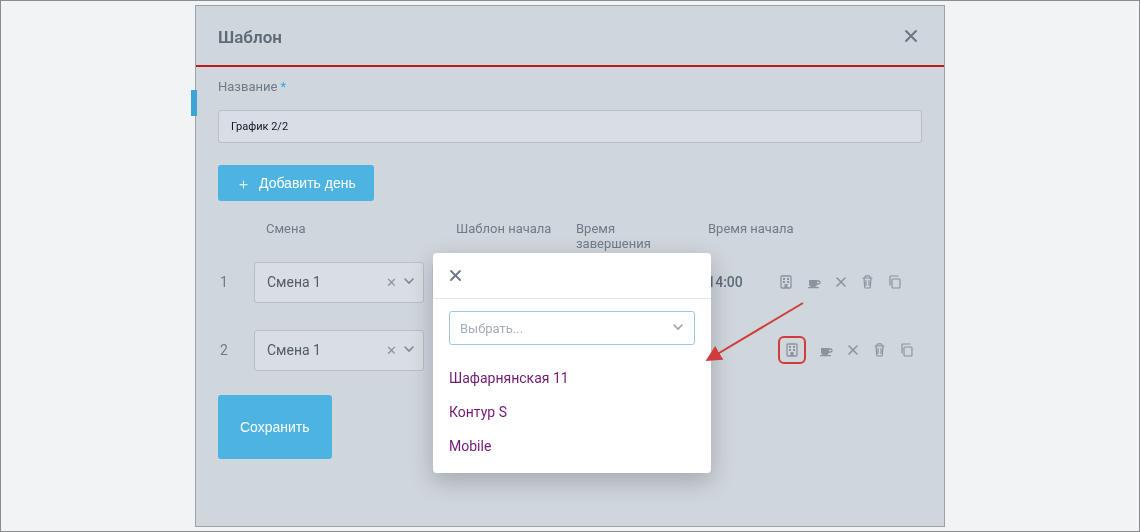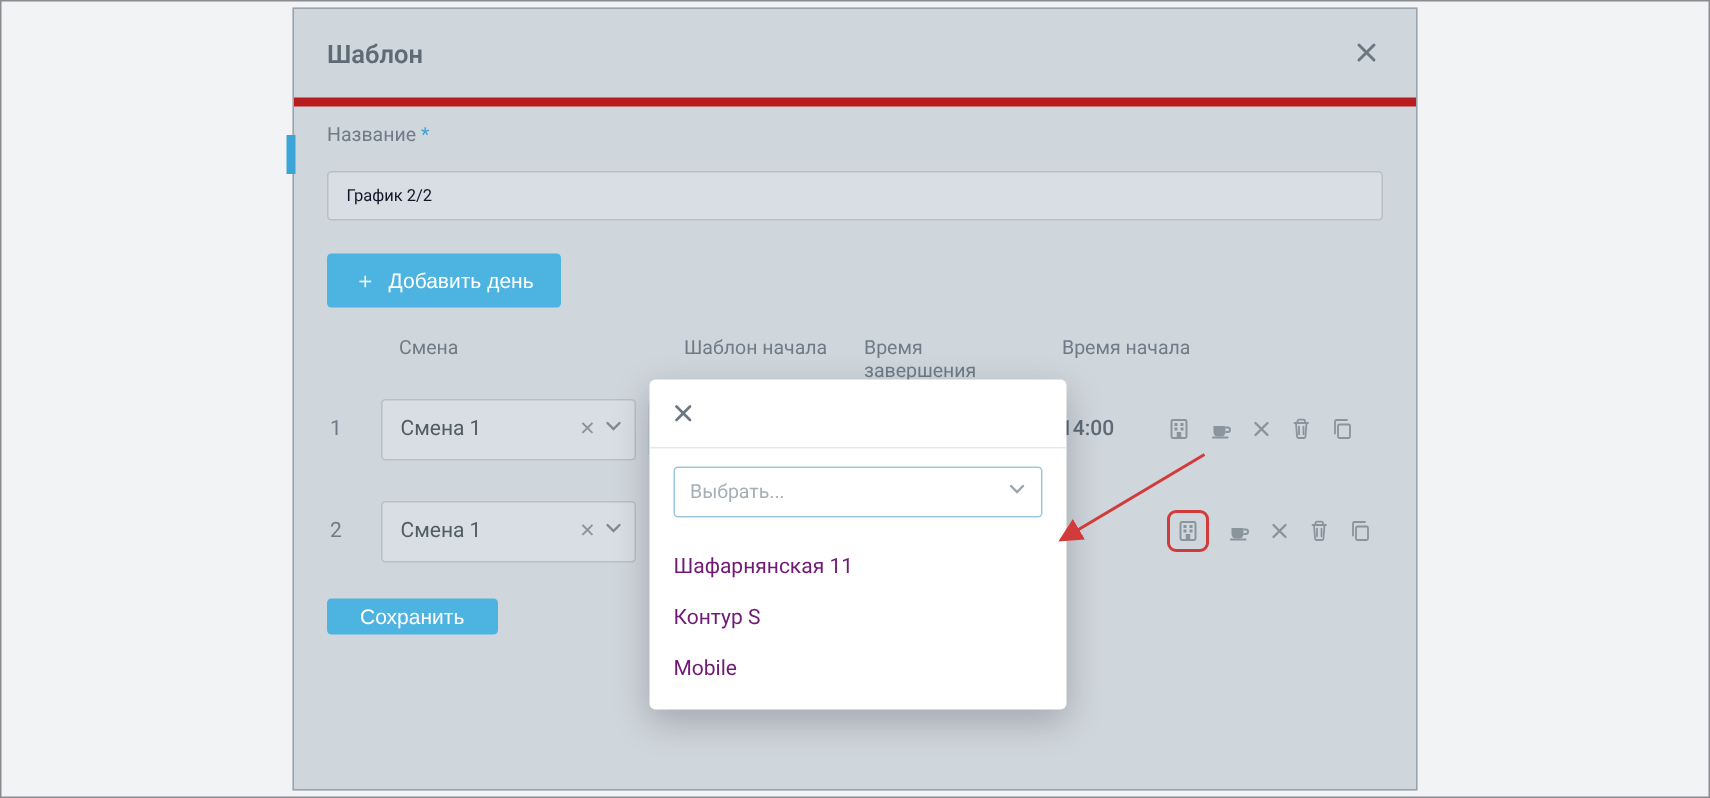--- a/index.html
+++ b/index.html
@@ -24,21 +24,21 @@
   }
   .blue-tab {
     position: absolute;
     left: -5px; top: 84px;
     width: 6px; height: 26px;
     background: #3ba5d8;
   }
   .modal-title-row {
     display: flex; align-items: center;
     padding: 16px 22px 14px 22px;
-    border-bottom: 6px solid #b91c1c;
+    border-bottom: 2px solid #b91c1c;
   }
   .modal-title {
     font-size: 17px; font-weight: 600; color: #5e6b76;
     flex: 1;
   }
   .close-x {
     color: #6b7884; font-size: 18px;
     cursor: pointer; padding: 4px;
   }
   .modal-body {
@@ -61,21 +61,21 @@
   .btn {
     display: inline-flex; align-items: center;
     border: none; border-radius: 3px;
     padding: 10px 18px;
     font-size: 14px; font-weight: 500;
     cursor: pointer;
     color: #fff;
     background: #4db3e0;
   }
   .btn .plus { font-size: 15px; margin-right: 8px; line-height: 1; }
-  .btn.save { padding: 4px 22px; }
+  .btn.save { padding: 24px 22px; }
   .spacer-16 { height: 16px; }
   .spacer-22 { height: 22px; }
 
   .grid-headers {
     display: grid;
     grid-template-columns: 28px 170px 100px 112px 110px 180px;
     column-gap: 20px;
     font-size: 13px; color: #6f7b86;
     padding: 4px 0 8px 0;
   }

